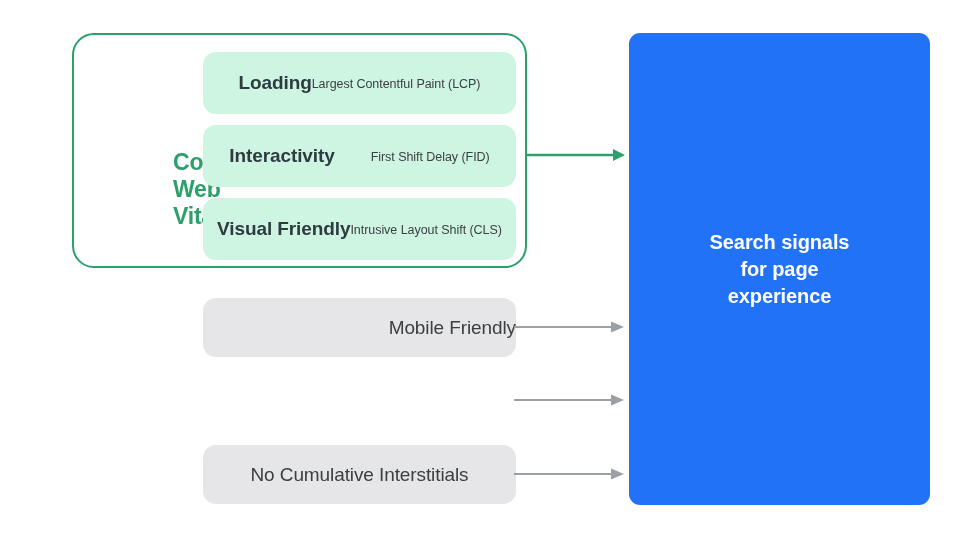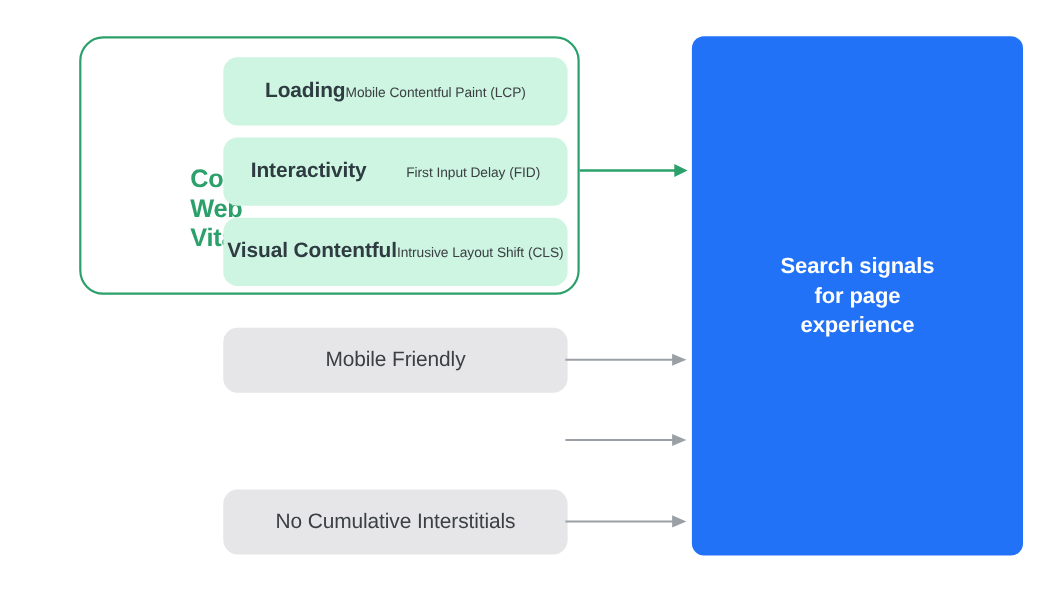--- a/index.html
+++ b/index.html
@@ -86,21 +86,21 @@
     left: 203px;
     width: 313px;
     height: 59px;
     background: #E6E6E8;
     border-radius: 13px;
     box-sizing: border-box;
     display: flex;
     align-items: center;
     justify-content: center;
   }
-  .signal-box.s0 { top: 298px; }
+  .signal-box.s0 { top: 298px; justify-content: flex-end; }
   .signal-box.s1 { top: 371px; }
   .signal-box.s2 { top: 445px; }
   .signal-label {
     color: #3C4043;
     font-size: 19px;
     font-weight: normal;
     letter-spacing: -0.1px;
   }
 
   
@@ -144,30 +144,30 @@
 <div id="canvas">
 
   <div class="cwv-group">
     <div class="cwv-label">Core
 Web
 Vitals</div>
   </div>
 
   <div class="vital-card v0">
     <div class="vital-title">Loading</div>
-    <div class="vital-sub">Mobile Contentful Paint (LCP)</div>
+    <div class="vital-sub">Largest Contentful Paint (LCP)</div>
   </div>
 
   <div class="vital-card v1">
     <div class="vital-title">Interactivity</div>
-    <div class="vital-sub">First Input Delay (FID)</div>
+    <div class="vital-sub">First Shift Delay (FID)</div>
   </div>
 
   <div class="vital-card v2">
-    <div class="vital-title">Visual Contentful</div>
+    <div class="vital-title">Visual Friendly</div>
     <div class="vital-sub">Intrusive Layout Shift (CLS)</div>
   </div>
 
   <div class="signal-box s0">
     <div class="signal-label">Mobile Friendly</div>
   </div>
 
 
   <div class="signal-box s2">
     <div class="signal-label">No Cumulative Interstitials</div>

